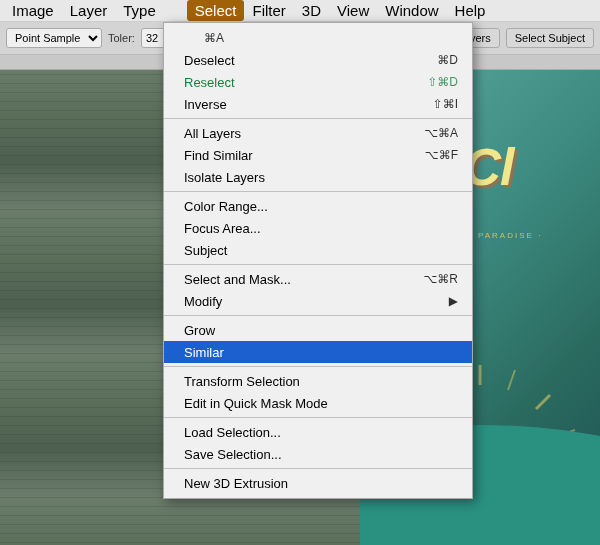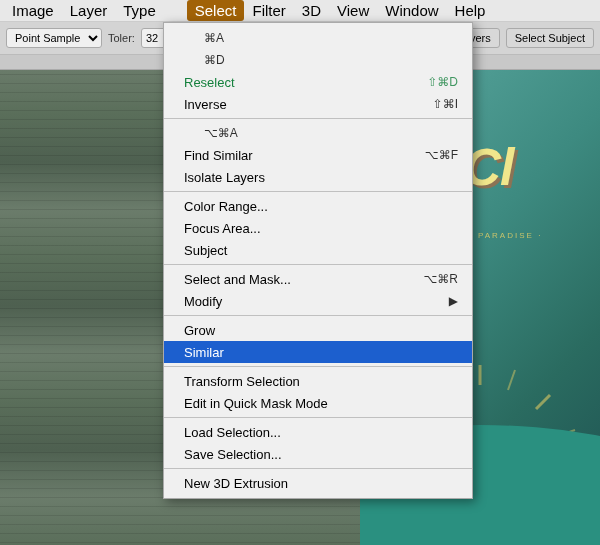--- a/index.html
+++ b/index.html
@@ -311,32 +311,34 @@
 
     <div class="teal-wave"></div>
   </div>
 </div>
 
 <div class="dropdown" id="dropdown-menu">
 <div class="menu-item">
       <span class="menu-shortcut">⌘A</span>
     </div>
     <div class="menu-item">
+      <span class="menu-item-label">Deselect</span>
       <span class="menu-shortcut">⌘D</span>
     </div>
     <div class="menu-item disabled">
       <span class="menu-item-label">Reselect</span>
       <span class="menu-shortcut">⇧⌘D</span>
     </div>
     <div class="menu-item">
       <span class="menu-item-label">Inverse</span>
       <span class="menu-shortcut">⇧⌘I</span>
     </div>
     <div class="menu-separator"></div>
     <div class="menu-item">
+      <span class="menu-item-label">All Layers</span>
       <span class="menu-shortcut">⌥⌘A</span>
     </div>
     <div class="menu-item">
       <span class="menu-item-label">Find Similar</span>
       <span class="menu-shortcut">⌥⌘F</span>
     </div>
     <div class="menu-item">
       <span class="menu-item-label">Isolate Layers</span>
     </div>
     <div class="menu-separator"></div>

